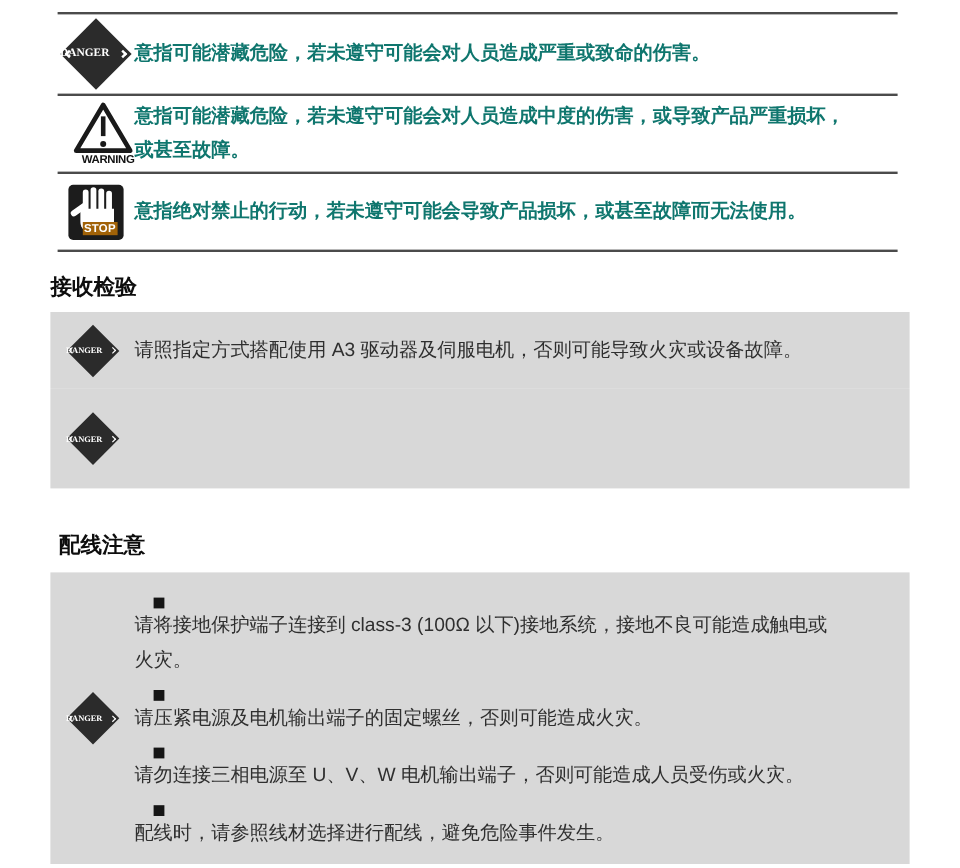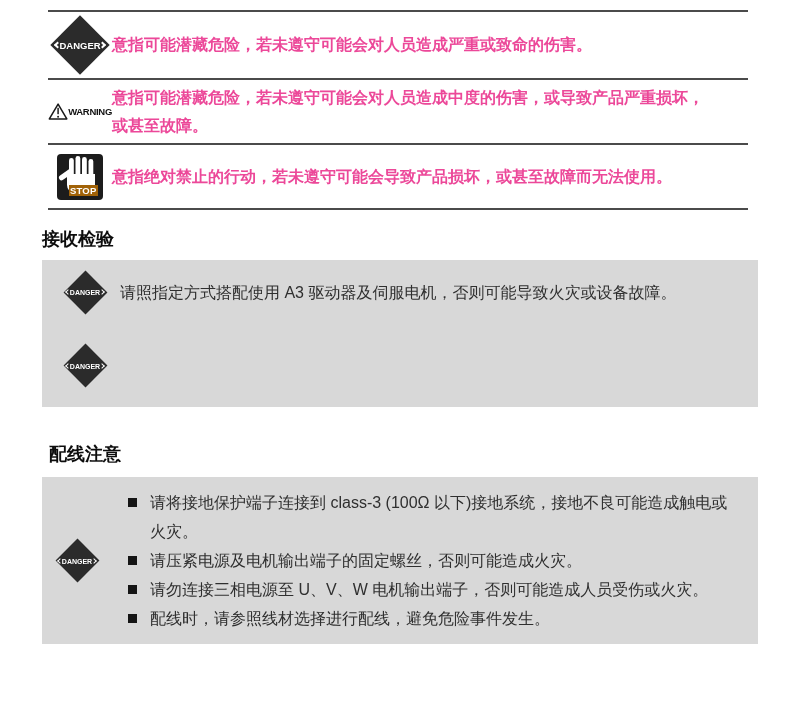--- a/index.html
+++ b/index.html
@@ -13,76 +13,76 @@
 
   
   .legend { margin:10px 52px 0 48px; border-top:2px solid #4b4b4b; }
   .legend-row {
     display:flex; align-items:center; min-height:65px;
     border-bottom:2px solid #4b4b4b; padding:3px 0;
   }
   .legend-icon-col { width:64px; flex:none; display:flex; justify-content:center; align-items:center; }
   .legend-text {
     flex:1; font-size:16px; line-height:28px; font-weight:bold;
-    color:#ec4899; white-space:pre-line; padding-right:4px;
+    color:#0f766e; white-space:pre-line; padding-right:4px;
   }
 
   
   .dmd { position:relative; display:inline-block; }
   .dmd.lg { width:60px; height:60px; }
   .dmd.sm { width:44px; height:44px; }
   .dmd .dmd-shape { position:absolute; background:#2b2b2b; transform:rotate(45deg); }
   .dmd.lg .dmd-shape { left:9px; top:9px; width:42px; height:42px; }
   .dmd.sm .dmd-shape { left:6.5px; top:6.5px; width:31px; height:31px; }
   .dmd .dmd-label {
     position:absolute; left:0; right:0; top:50%; transform:translateY(-50%);
-    text-align:center; color:#fff; font-weight:bold; letter-spacing:0;
+    text-align:left; color:#fff; font-weight:bold; letter-spacing:0;font-family:Liberation Serif, serif;
   }
   .dmd.lg .dmd-label { font-size:9.5px; }
   .dmd.sm .dmd-label { font-size:7px; }
   .dmd .chev { position:absolute; top:50%; }
   .dmd.lg .chev { width:5px; height:5px; }
   .dmd.sm .chev { width:4px; height:4px; }
   .chev-l { border-left:2px solid #fff; border-bottom:2px solid #fff; transform:translateY(-50%) rotate(45deg); }
   .chev-r { border-right:2px solid #fff; border-top:2px solid #fff; transform:translateY(-50%) rotate(45deg); }
   .dmd.lg .chev-l { left:5px; } .dmd.lg .chev-r { right:5px; }
   .dmd.sm .chev-l { left:3px; border-width:1.5px; } .dmd.sm .chev-r { right:3px; border-width:1.5px; }
 
   
-  .warn-icon { display:inline-flex; flex-direction:row; align-items:center; width:64px; }
+  .warn-icon { display:inline-flex; flex-direction:column; align-items:flex-end; width:64px; }
   .warn-icon svg { display:block; }
   .warn-label { font-size:9.5px; font-weight:bold; color:#111; letter-spacing:-0.3px; margin-top:-1px; }
 
   
   .stop-icon { position:relative; display:inline-block; width:48px; height:48px; }
   .stop-icon svg { display:block; }
   .stop-label {
     position:absolute; left:13px; bottom:5px; background:#a16207; color:#fff;
     font-size:9.5px; font-weight:bold; line-height:11px; padding:0 1px; letter-spacing:0.2px;
   }
 
   
   .section { margin:0 42px; }
   .section-title { font-size:18px; font-weight:bold; color:#0d0d0d; line-height:20px; }
   .t1 { margin:19px 0 11px 0; }
   .t2 { margin:35px 0 13px 0; }
   .t3 { margin:37px 0 13px 7px; }
   .notice-box {
-    background:#d8d8d8; display:flex; align-items:center; padding:10px 8px;
+    background:#d8d8d8; display:flex; align-items:center; padding:10px 0;
   }
   .box1 { min-height:64px; }
   .box2 { min-height:83px; }
   .box3 { min-height:167px; padding:11px 0; }
   .box-icon-col { width:70px; flex:none; display:flex; justify-content:center; align-items:center; }
   .box-text {
     flex:1; font-size:16px; line-height:29px; color:#2f2f2f;
     white-space:pre-line; padding-right:16px;
   }
   .bullet-list { flex:1; padding-right:16px; list-style:none; }
-  .bullet-item { display:flex; }
+  .bullet-item { display:flex;flex-direction:column; }
   .bullet-sq { width:9px; height:9px; background:#151515; flex:none; margin:10px 13px 0 16px; }
   .bullet-text { flex:1; font-size:16px; line-height:29px; color:#2f2f2f; white-space:pre-line; }
 </style>
 </head>
 <body>
 
 <div class="page">
 
   <div class="legend">
 

